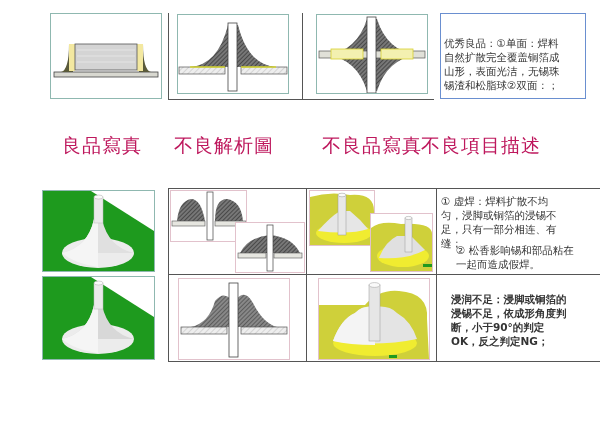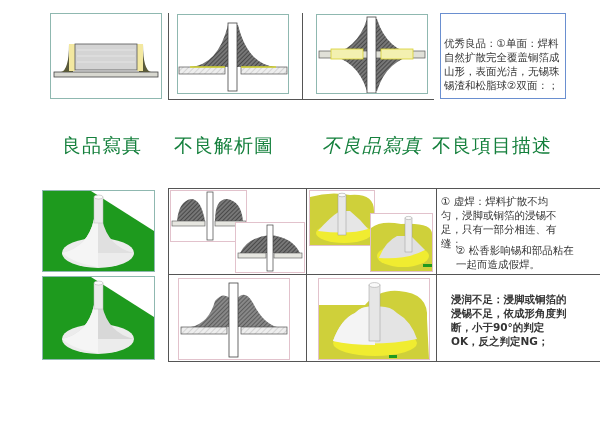--- a/index.html
+++ b/index.html
@@ -1,21 +1,21 @@
 <!DOCTYPE html>
 <html><head>
 <meta charset="utf-8">
 <style>
   html,body{margin:0;padding:0;background:#ffffff;}
   body{width:600px;height:424px;position:relative;overflow:hidden;font-family:"DejaVu Sans",sans-serif;}
   .abs{position:absolute;}
   .panel{position:absolute;background:#fff;}
   .teal{border:1px solid #8fb8b0;box-sizing:border-box;}
   .pink{border:1px solid #e2c2cc;box-sizing:border-box;}
-  .heading{position:absolute;top:133px;font-size:19px;color:#15803d;letter-spacing:1px;white-space:nowrap;font-family:"DejaVu Sans",sans-serif;}
+  .heading{position:absolute;top:133px;font-size:19px;color:#be185d;letter-spacing:1px;white-space:nowrap;font-family:"DejaVu Sans",sans-serif;}
   .desc{position:absolute;font-size:10.5px;line-height:14px;color:#333;font-family:"DejaVu Sans",sans-serif;}
   svg{display:block;}
 </style>
 </head>
 <body>
 
 <div class="panel teal" style="left:50px;top:13px;width:112px;height:86px;">
   <svg width="110" height="84" viewBox="0 0 110 84">
     <rect x="3" y="58" width="104" height="5" fill="#d8d8d0" stroke="#444" stroke-width="0.8"></rect>
     <path d="M10 58 Q18 56 18 30 L22 30 L22 58 Z" fill="#5a5a3a"></path>
@@ -63,28 +63,28 @@
       </pattern>
     </defs>
     <path d="M10 40 Q40 36 50 4 L60 4 Q70 36 100 40 Q70 44 60 76 L50 76 Q40 44 10 40 Z" fill="url(#hatch2)"></path>
     <rect x="2" y="36" width="106" height="7" fill="#e0e0d8" stroke="#555" stroke-width="0.7"></rect>
     <rect x="14" y="34" width="32" height="10" fill="#f3f0b0" stroke="#d8d030" stroke-width="0.8"></rect>
     <rect x="64" y="34" width="32" height="10" fill="#f3f0b0" stroke="#d8d030" stroke-width="0.8"></rect>
     <rect x="50" y="2" width="9" height="76" fill="#fff" stroke="#444" stroke-width="0.8"></rect>
   </svg>
 </div>
 
-<div class="abs" style="left:440px;top:13px;width:126px;height:86px;border:1px solid #6a8fd0;box-sizing:border-box;">
+<div class="abs" style="left:440px;top:13px;width:146px;height:86px;border:1px solid #6a8fd0;box-sizing:border-box;">
   <div class="desc" style="left:3px;top:22px;width:120px;">优秀良品：①单面：焊料自然扩散完全覆盖铜箔成山形，表面光洁，无锡珠锡渣和松脂球②双面：；</div>
 </div>
 
 <div class="heading" style="left:62px;">良品寫真</div>
 <div class="heading" style="left:174px;">不良解析圖</div>
-<div class="heading" style="left:322px;font-style:italic;">不良品寫真</div>
-<div class="heading" style="left:432px;font-family:Liberation Serif, serif;">不良項目描述</div>
+<div class="heading" style="left:322px;">不良品寫真</div>
+<div class="heading" style="left:421px;font-family:Liberation Serif, serif;">不良項目描述</div>
 
 <div class="panel teal" style="left:42px;top:190px;width:113px;height:82px;">
   <svg width="111" height="80" viewBox="0 0 111 80">
     <rect width="111" height="80" fill="#fff"></rect>
     <path d="M0 0 L48 0 L111 40 L111 80 L0 80 Z" fill="#1e9a1e"></path>
     <ellipse cx="55" cy="62" rx="36" ry="15" fill="#ececec"></ellipse>
     <path d="M19 62 Q45 56 51 28 L59 28 Q65 56 91 62 Z" fill="#e0e0e0"></path>
     <path d="M19 62 Q45 56 51 28 L55 28 L55 76 Q30 72 19 62 Z" fill="#f5f5f5"></path>
     <rect x="51" y="6" width="9" height="26" fill="#eaeaea" stroke="#bbb" stroke-width="0.5"></rect>
     <ellipse cx="55.5" cy="6" rx="4.5" ry="2" fill="#fafafa" stroke="#aaa" stroke-width="0.5"></ellipse>

